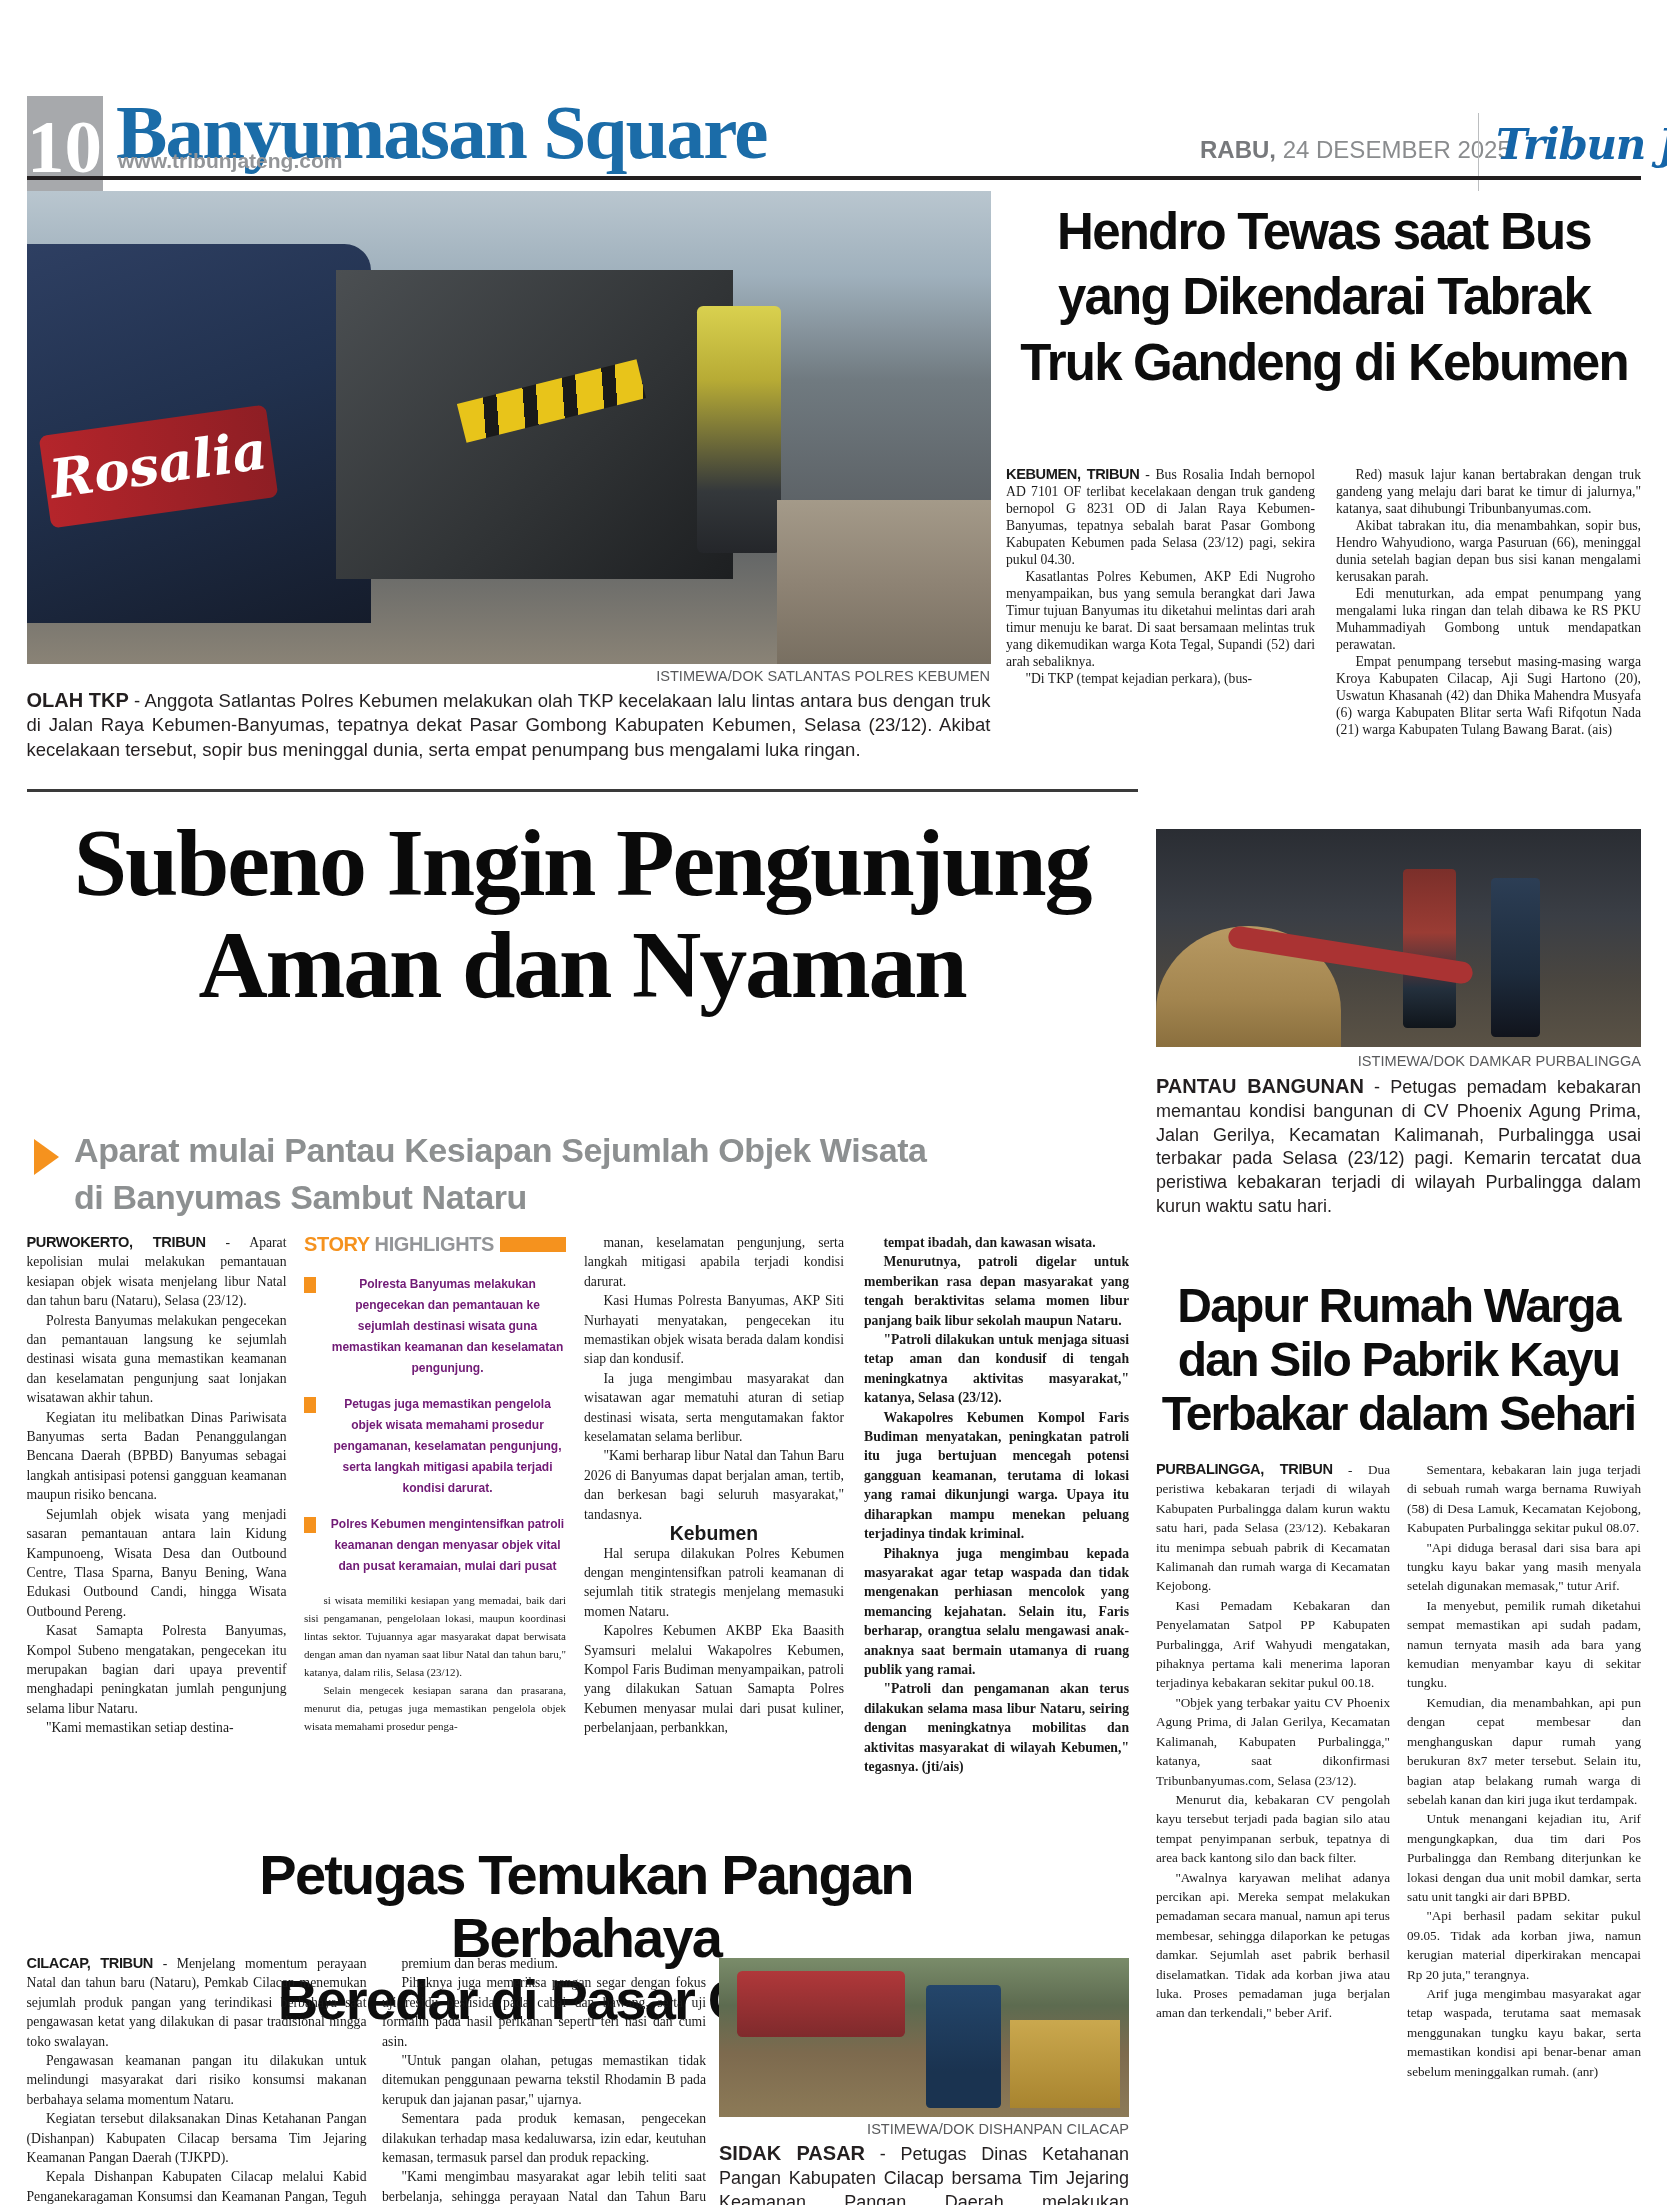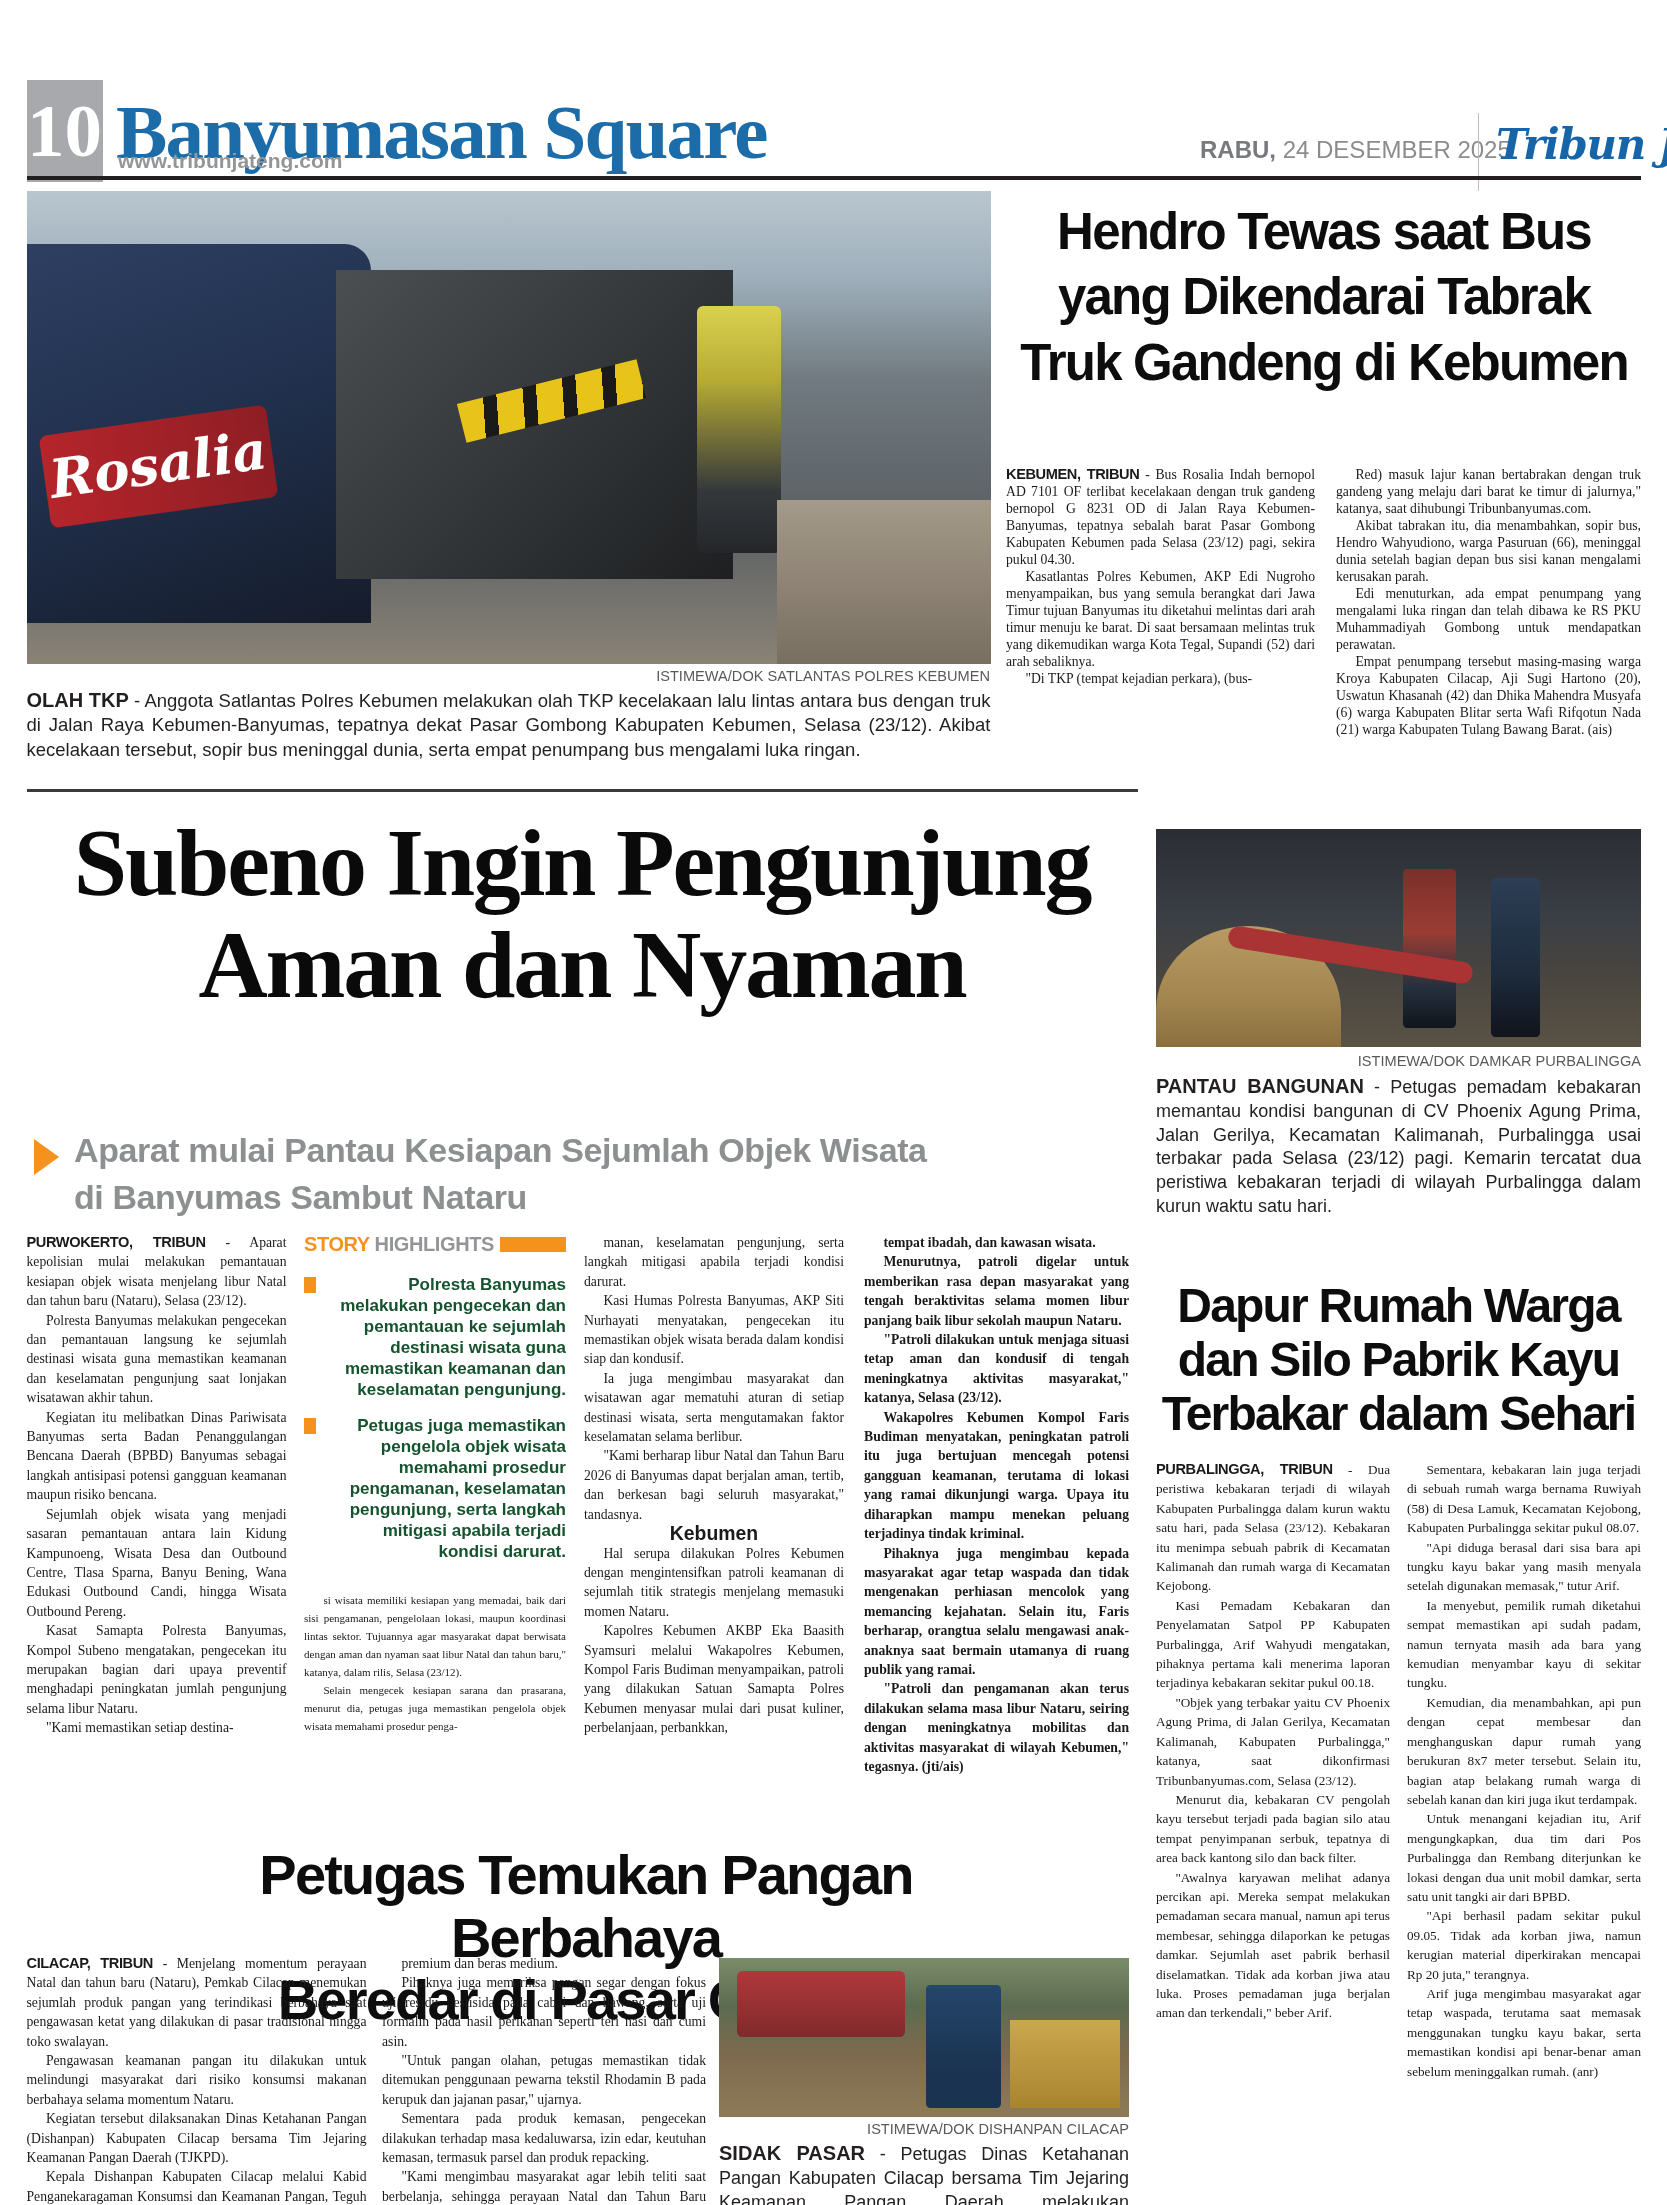--- a/index.html
+++ b/index.html
@@ -38,27 +38,27 @@
   .bodycol p.lead b{font-family:"Liberation Sans",sans-serif;font-size:14.6px;letter-spacing:-0.4px;}
   .tight{font-size:11px;line-height:18px;}
   .colsub{font-family:"Liberation Sans",sans-serif;font-weight:bold;text-align:center;
           font-size:19.4px;margin:2.6px 0;text-indent:0!important;}
   
   .hl-box{overflow:hidden;}
   .hl-head{font-weight:bold;font-size:20px;letter-spacing:-0.4px;white-space:nowrap;}
   .hl-head .o{color:#f5921e;} .hl-head .g{color:#939598;}
   .hl-bar{background:#f5921e;height:15px;}
   .hl-list p{position:relative;margin:0 0 15px 0;padding-left:25px;font-weight:bold;
-             font-size:17px;line-height:21px;color:#14532d;text-align:right;}
+             font-size:12px;line-height:21px;color:#701a75;text-align:center;}
   .hl-list p::before{content:"";position:absolute;left:0;top:3.5px;width:11.5px;height:16px;background:#f5921e;}
 </style>
 </head>
 <body>
 
-<div class="abs pageno" style="left:26.5px;top:80px;width:76px;height:102px;">
+<div class="abs pageno" style="left:26.5px;top:96px;width:76px;height:102px;">
     <span>10</span>
   </div>
 <div class="abs section-title" style="left:116px;top:94px;">Banyumasan Square</div>
 <div class="abs website" style="left:118px;top:149px;">www.tribunjateng.com</div>
 <div class="abs date-line" style="left:1200px;top:136px;"><b>RABU,</b><span> 24 DESEMBER 2025</span></div>
 <div class="abs vrule" style="left:1478px;top:113px;height:78px;"></div>
 <div class="abs brand" style="left:1496px;top:120px;">Tribun Jateng</div>
 <div class="abs hrule" style="left:26.5px;top:176px;width:1614px;height:4.4px;"></div>
 
 <div class="abs photo" style="left:26.5px;top:191px;width:964px;height:473px;background:

